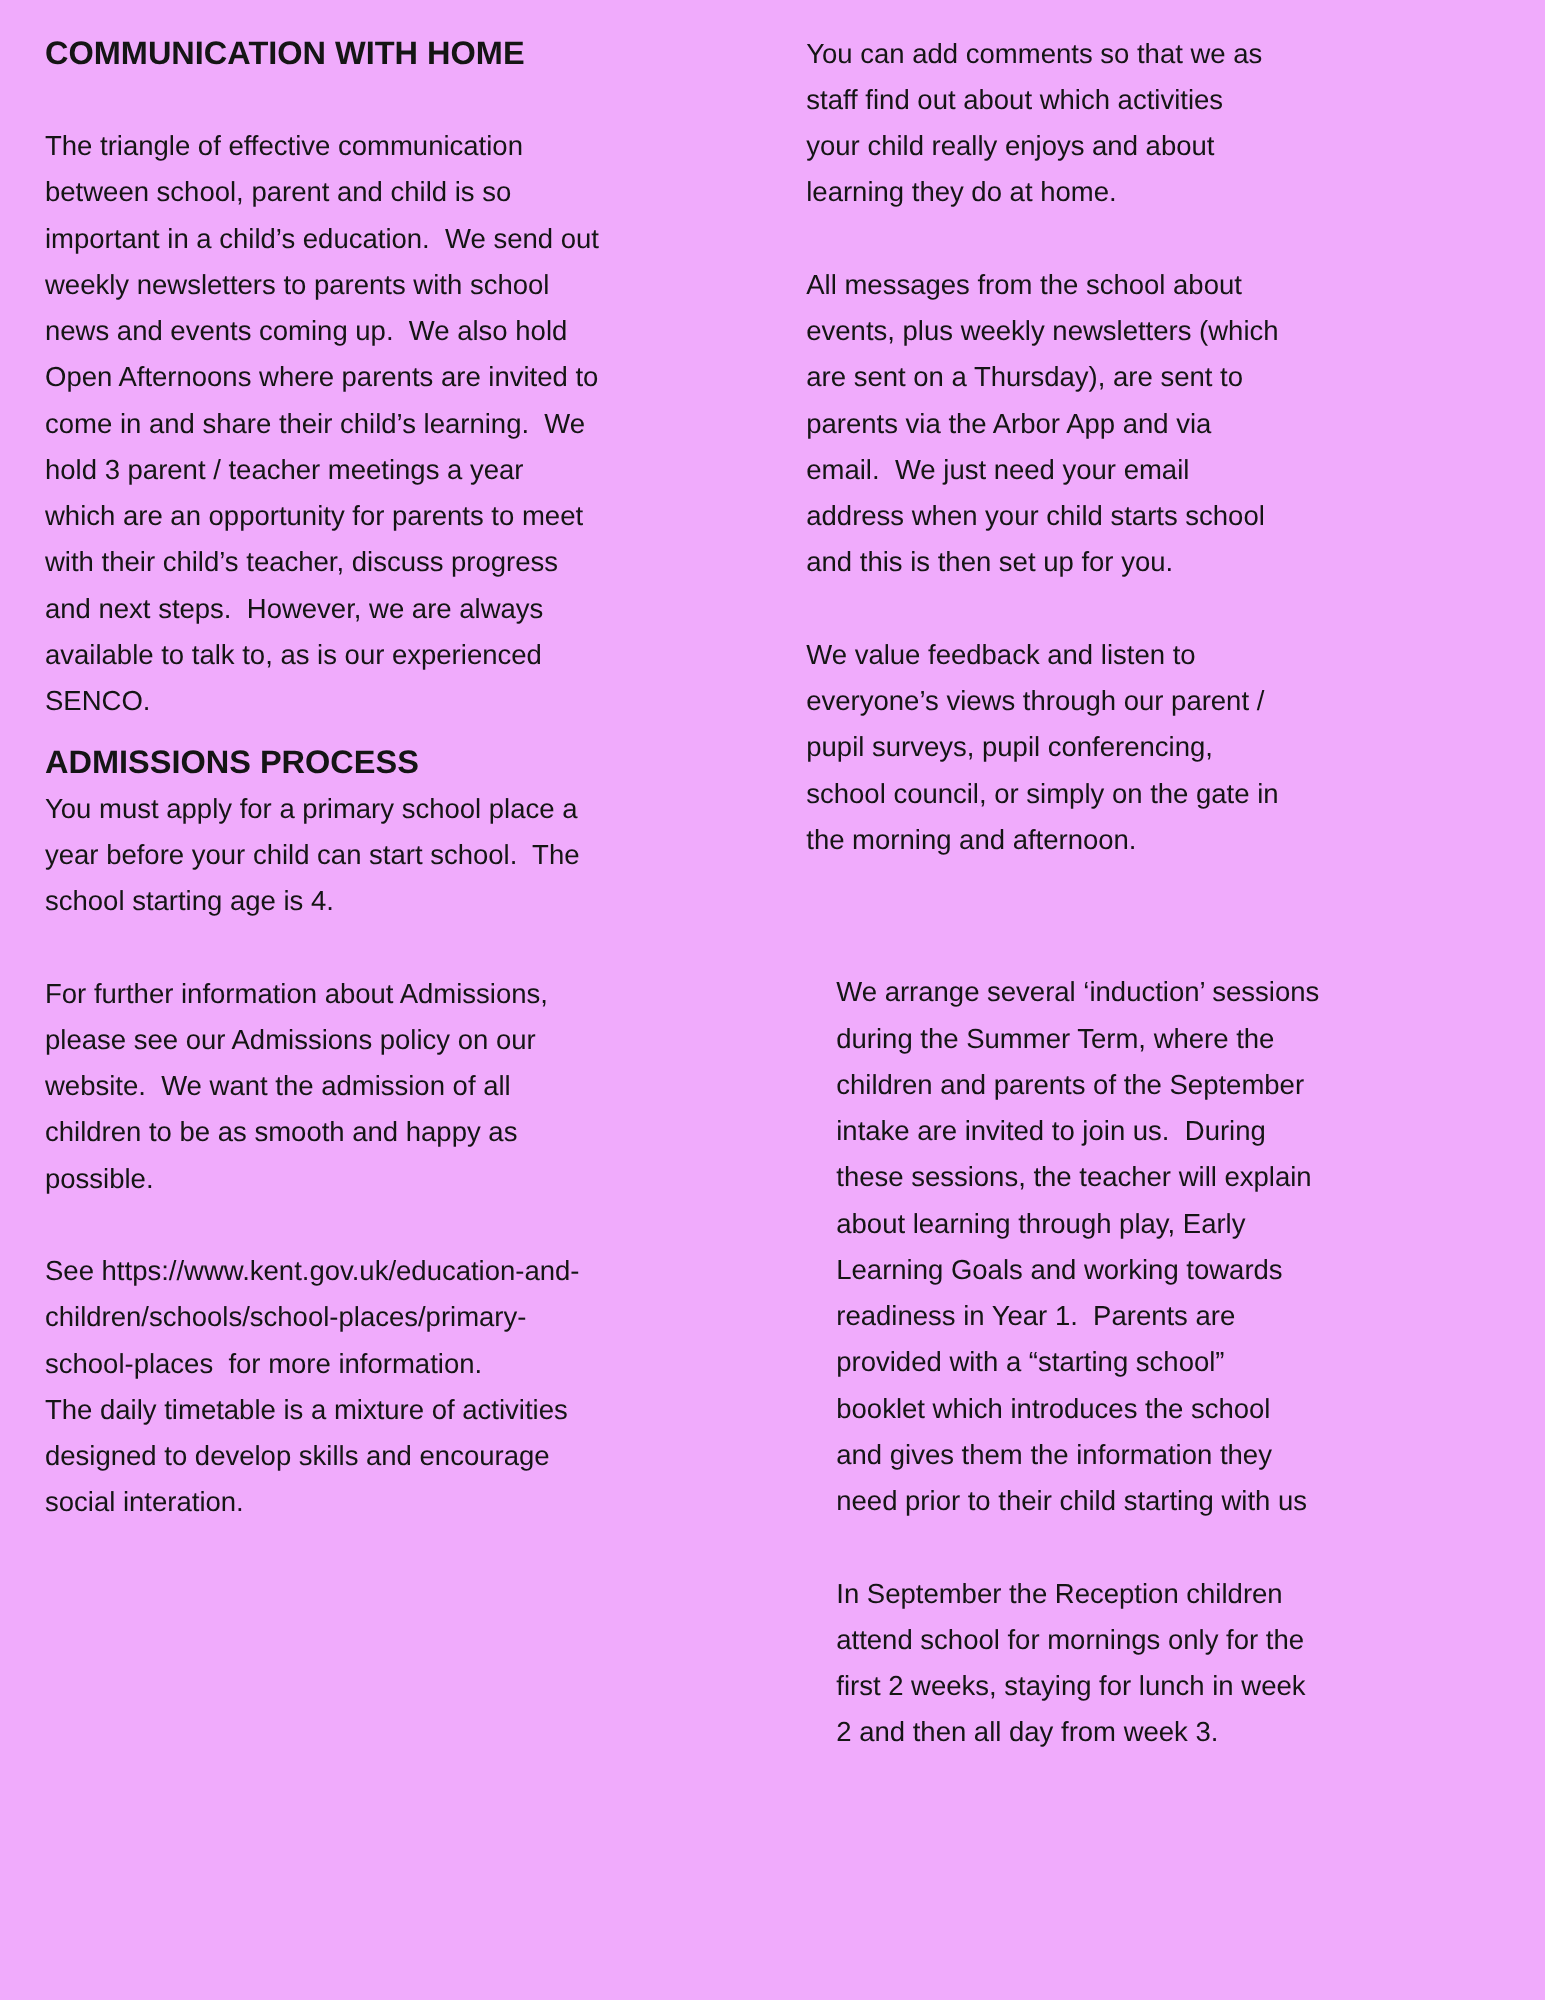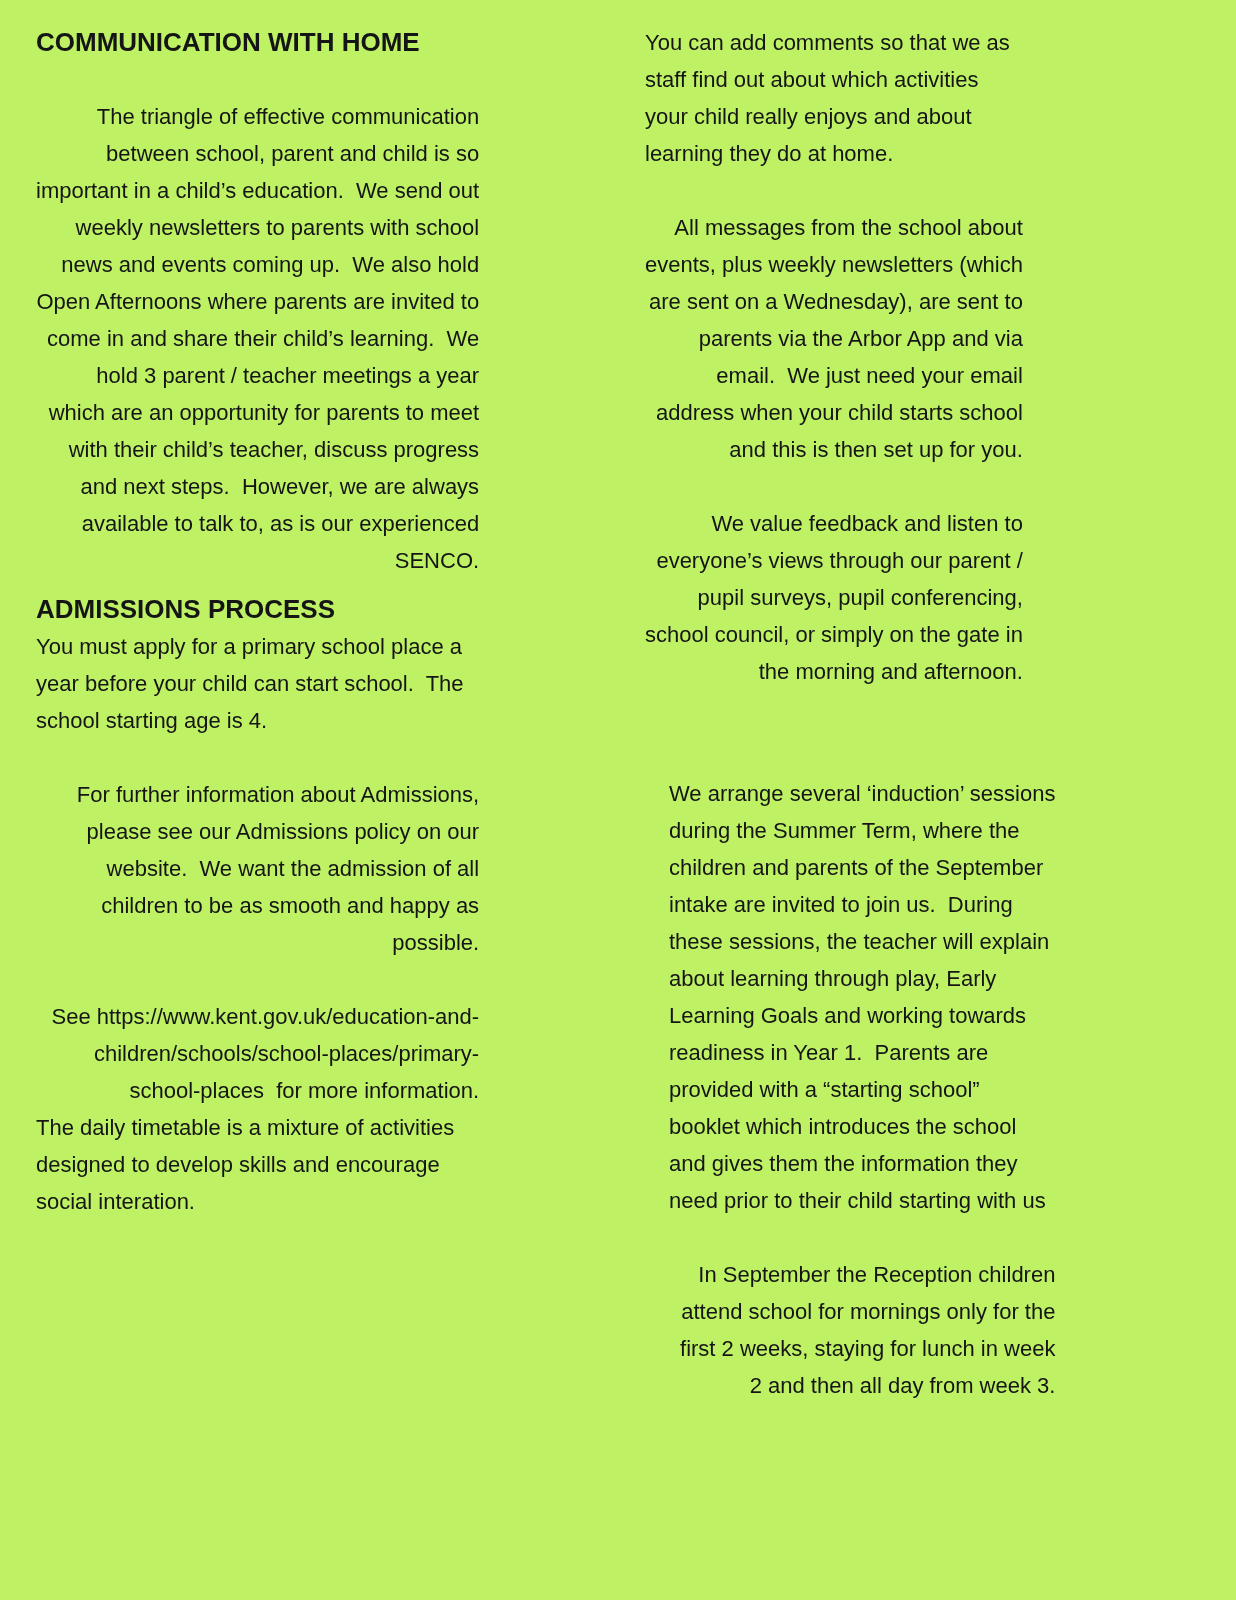--- a/index.html
+++ b/index.html
@@ -4,21 +4,21 @@
 <style>
   html, body {
     margin: 0;
     padding: 0;
     background: #ffffff;
   }
   .page {
     position: relative;
     width: 1236px;
     height: 1600px;
-    background: #bef264;
+    background: #f0abfc;
     overflow: hidden;
     font-family: "Liberation Sans", sans-serif;
     color: #151515;
   }
   .col {
     position: absolute;
     top: 24px;
   }
   .col-left  { left: 36px; }
   .col-right { left: 645px; }
@@ -26,21 +26,21 @@
     margin: 0;
     font-size: 22px;
     line-height: 37px;
     white-space: pre;
     color: #151515;
   }
   .heading {
     font-weight: 700;
     font-size: 26px;
   }
-  .mt-line { margin-top: 37px; text-align: right; }       
+  .mt-line { margin-top: 37px; }       
   .heading-admissions { margin-top: 12px; }
   .block-lower {                        
     position: absolute;
     top: 751px;
     left: 24px;
   }
 </style>
 </head>
 <body>
 
@@ -78,21 +78,21 @@
 social interation.</p>
   </div>
 
   <div class="col col-right">
     <p class="para">You can add comments so that we as
 staff find out about which activities
 your child really enjoys and about
 learning they do at home.</p>
     <p class="para mt-line">All messages from the school about
 events, plus weekly newsletters (which
-are sent on a Wednesday), are sent to
+are sent on a Thursday), are sent to
 parents via the Arbor App and via
 email.  We just need your email
 address when your child starts school
 and this is then set up for you.</p>
     <p class="para mt-line">We value feedback and listen to
 everyone’s views through our parent /
 pupil surveys, pupil conferencing,
 school council, or simply on the gate in
 the morning and afternoon.</p>
 

